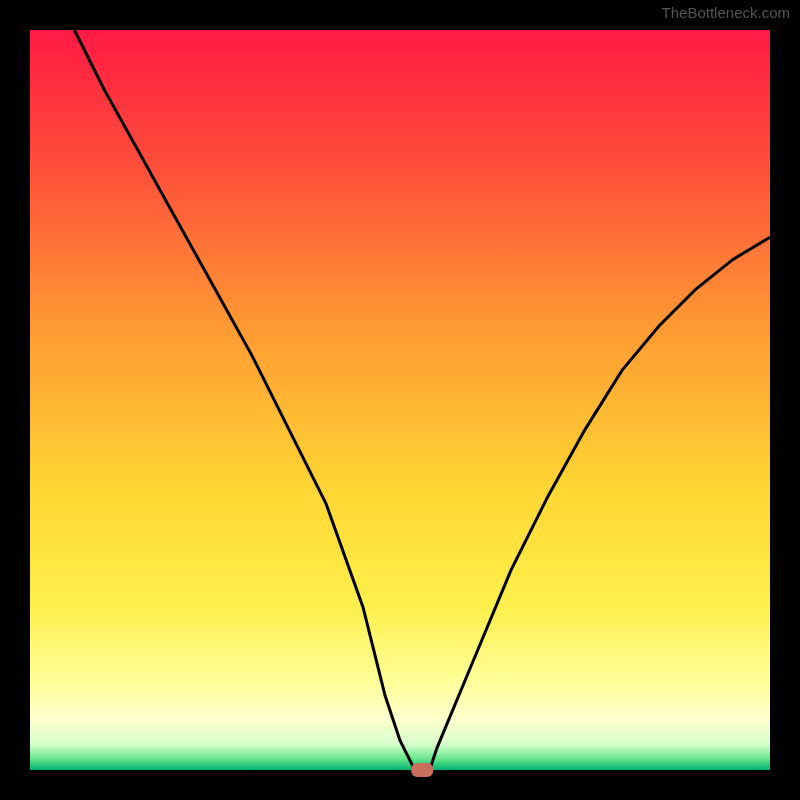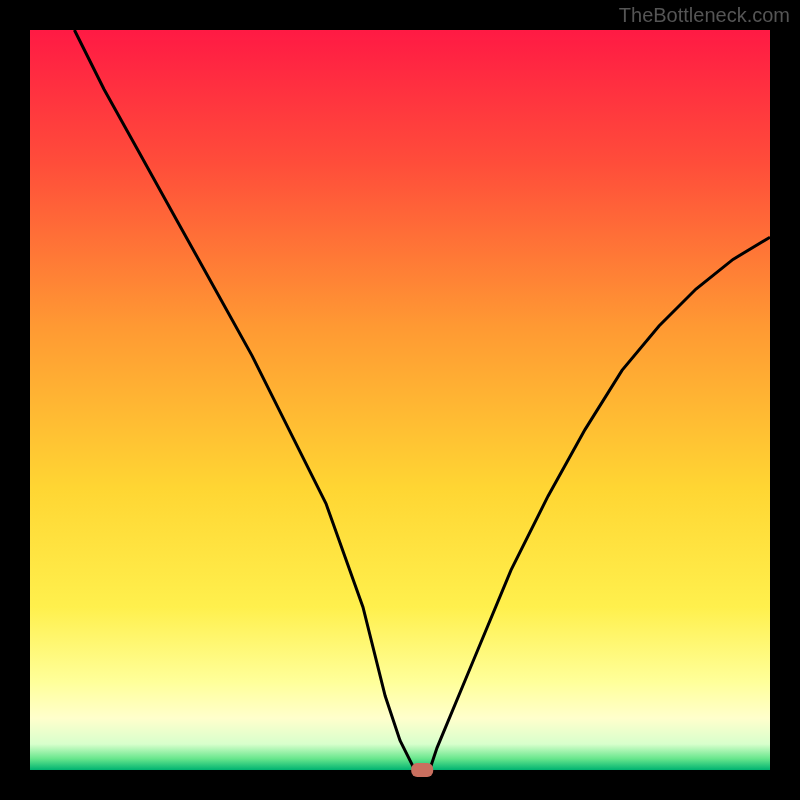--- a/index.html
+++ b/index.html
@@ -13,21 +13,21 @@
   .container {
     position: relative;
     width: 800px;
     height: 800px;
   }
   .attribution {
     position: absolute;
     top: 4px;
     right: 10px;
     font-family: Arial, Helvetica, sans-serif;
-    font-size: 20px;
+    font-size: 15px;
     color: #555555;
     z-index: 10;
   }
   svg {
     position: absolute;
     top: 0;
     left: 0;
   }
   .curve {
     fill: none;

